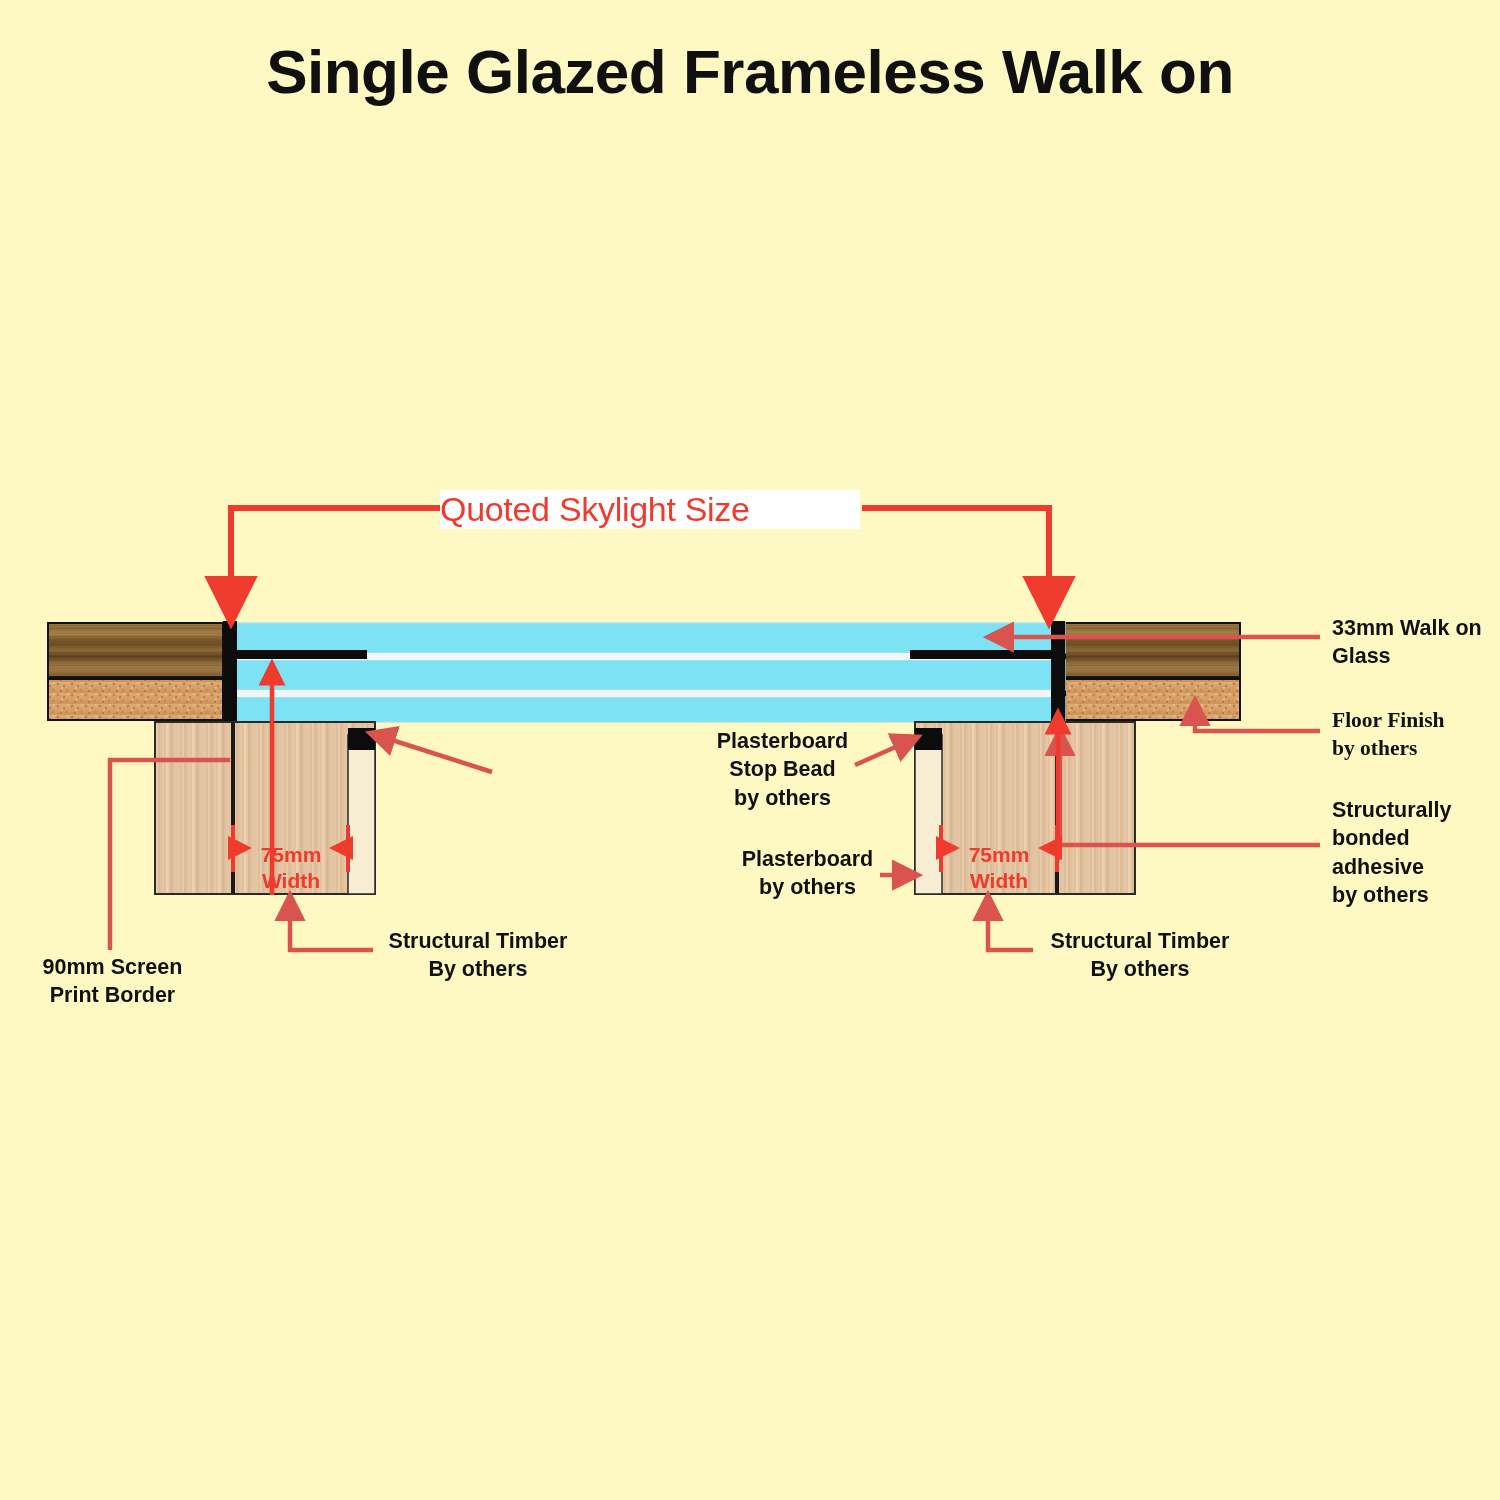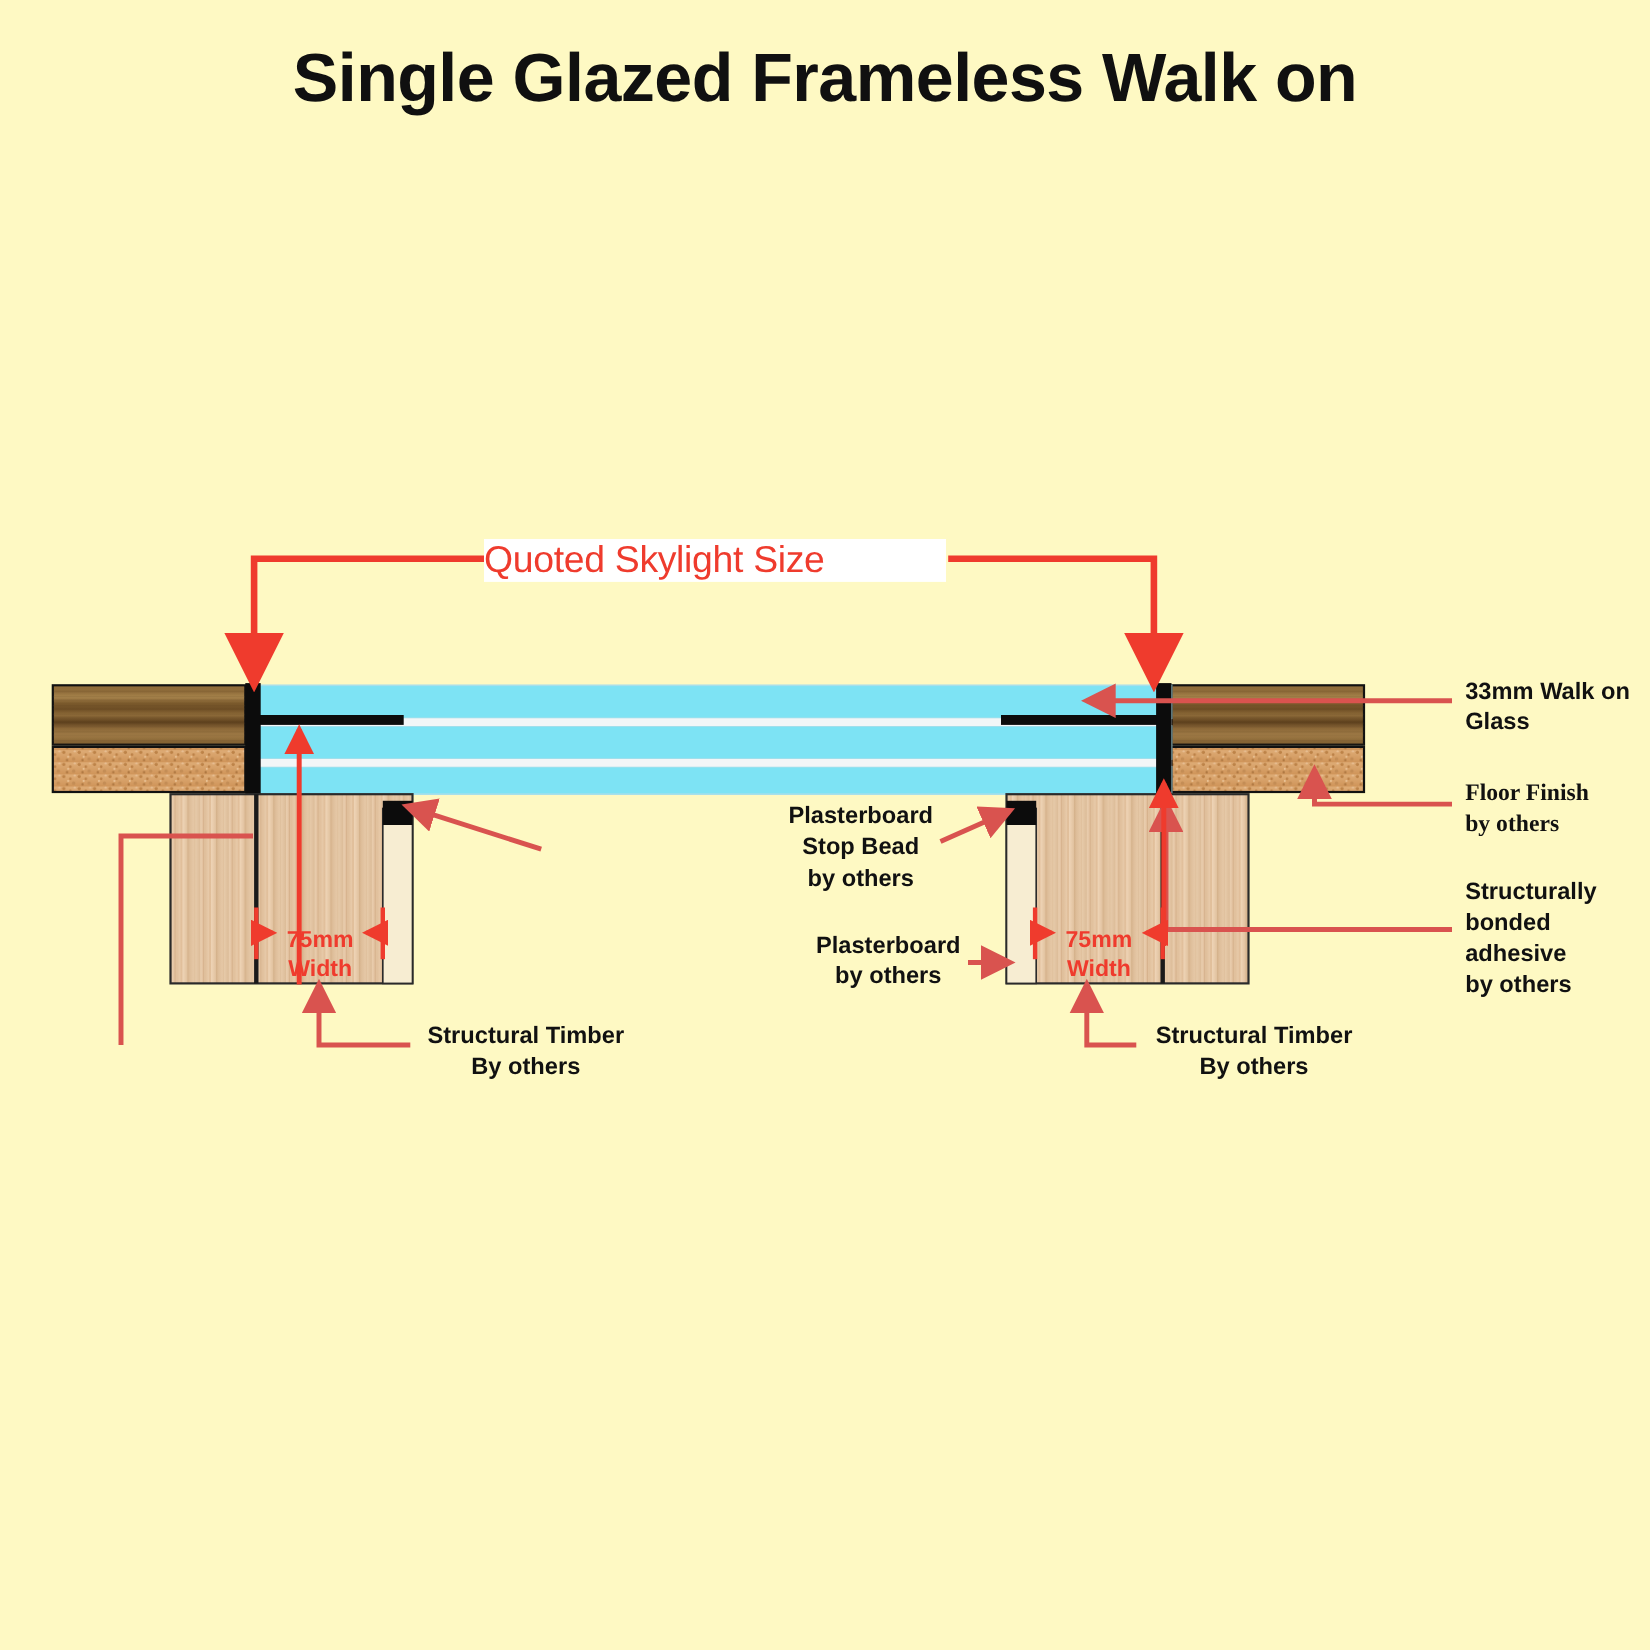--- a/index.html
+++ b/index.html
@@ -264,20 +264,22 @@
 by others</div>
 
 
     <div class="lbl center" style="left:705px; top:727px; width:155px;">Plasterboard
 Stop Bead
 by others</div>
 
     <div class="lbl center" style="left:735px; top:845px; width:145px;">Plasterboard
 by others</div>
 
+    <div class="lbl center" style="left:30px; top:953px; width:165px;">90mm Screen
+Print Border</div>
 
     <div class="lbl center" style="left:378px; top:927px; width:200px;">Structural Timber
 By others</div>
 
     <div class="lbl center" style="left:1040px; top:927px; width:200px;">Structural Timber
 By others</div>
 
     <div class="dimtxt" style="left:241px; top:818px; width:100px;"><span>75mm</span><br><span>Width</span></div>
 
     <div class="dimtxt" style="left:949px; top:818px; width:100px;"><span>75mm</span><br><span>Width</span></div>

